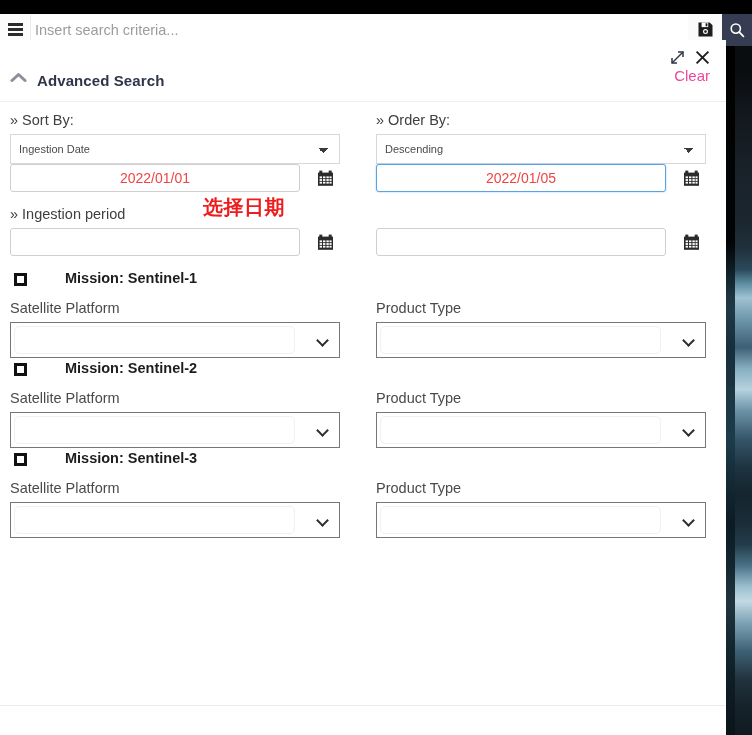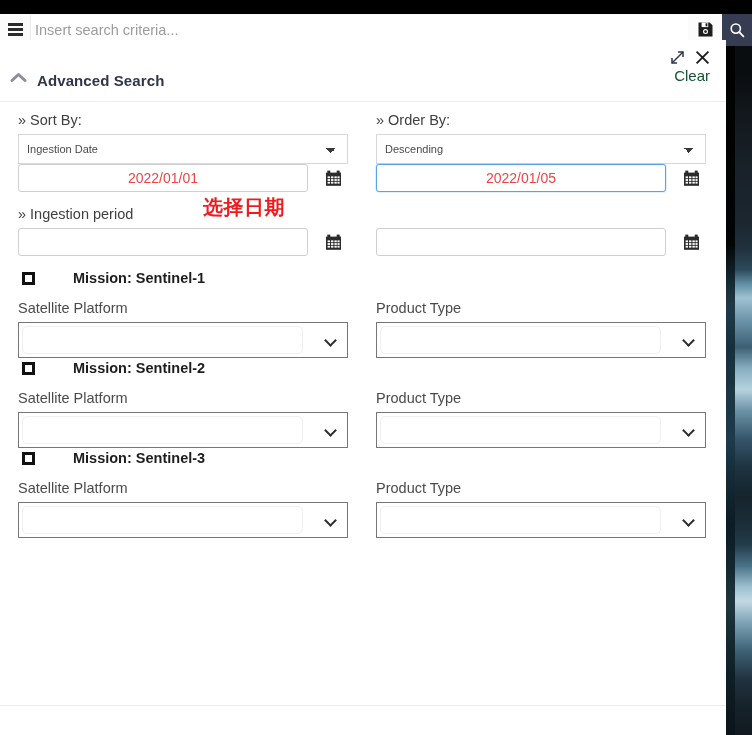--- a/index.html
+++ b/index.html
@@ -77,42 +77,42 @@
     position: absolute; left: 0; top: 40px; width: 726px; height: 695px;
     background: #ffffff;
   }
   #panel-tools {
     position: absolute; right: 16px; top: 10px;
     display: flex; flex-direction: column; align-items: flex-end;
   }
   #tool-icons { display: flex; align-items: center; gap: 10px; }
   .tool-ic { cursor: pointer; line-height: 0; }
   #clear-btn {
-    margin-top: 2px; font-size: 15px; color: #14532d;
+    margin-top: 2px; font-size: 15px; color: #ec4899;
     cursor: pointer; font-family: "Liberation Sans", sans-serif;
   }
   #panel-header {
     position: absolute; left: 0; top: 32px; width: 726px; height: 30px;
     display: flex; padding-left: 10px;
     border-bottom: 1px solid #eceff1;
   }
   #collapse-icon { margin-right: 10px; line-height: 0; cursor: pointer; }
   #panel-title {
     font-size: 15px; font-weight: bold; color: #2f3649;
     letter-spacing: .1px;
   }
 
   
   #form {
     position: absolute; left: 0; top: 72px; width: 630px; height: 595px;
-    padding: 0 18px;
+    padding: 0 10px;
   }
   .row { display: flex; }
   .col { width: 330px; }
-  .col + .col { margin-left: 28px; }
+  .col + .col { margin-left: 36px; }
 
   .field-label {
     font-size: 14.5px; color: #3f3f3f; margin: 0 0 6px 0;
     font-family: "Liberation Sans", sans-serif; white-space: nowrap;
   }
 
   select.styled {
     width: 330px; height: 30px; font-size: 11px; color: #4a4a4a;
     border: 1px solid #d8d8d8; border-radius: 0; background: #fff;
     padding: 0 8px; font-family: "Liberation Sans", sans-serif;
@@ -148,21 +148,21 @@
     background: #fff; font-size: 14px; color: #ef4444; text-align: center;
     font-family: "Liberation Sans", sans-serif; outline: none;
   }
   .date-input.focused { border: 1px solid #5ba3e0; box-shadow: 0 0 2px rgba(91,163,224,.6); }
   .cal-btn {
     width: 30px; height: 28px; display: flex; align-items: center;
     justify-content: center; cursor: pointer; margin-left: 10px;
   }
 
   
-  .mission-row { display: flex; align-items: center; margin: 10px 0 0 0; }
+  .mission-row { display: flex; align-items: flex-end; margin: 10px 0 0 0; }
   .chk {
     width: 13px; height: 13px; border: 3px solid #111; background: #fff;
     margin-left: 4px; cursor: pointer; flex: 0 0 auto;
   }
   .mission-label {
     font-size: 14.5px; font-weight: bold; color: #1d1d1d;
     margin-left: 38px; font-family: "Liberation Sans", sans-serif;
   }
   .sub-label {
     font-size: 14.5px; color: #4a4a4a; margin: 0 0 6px 0;

